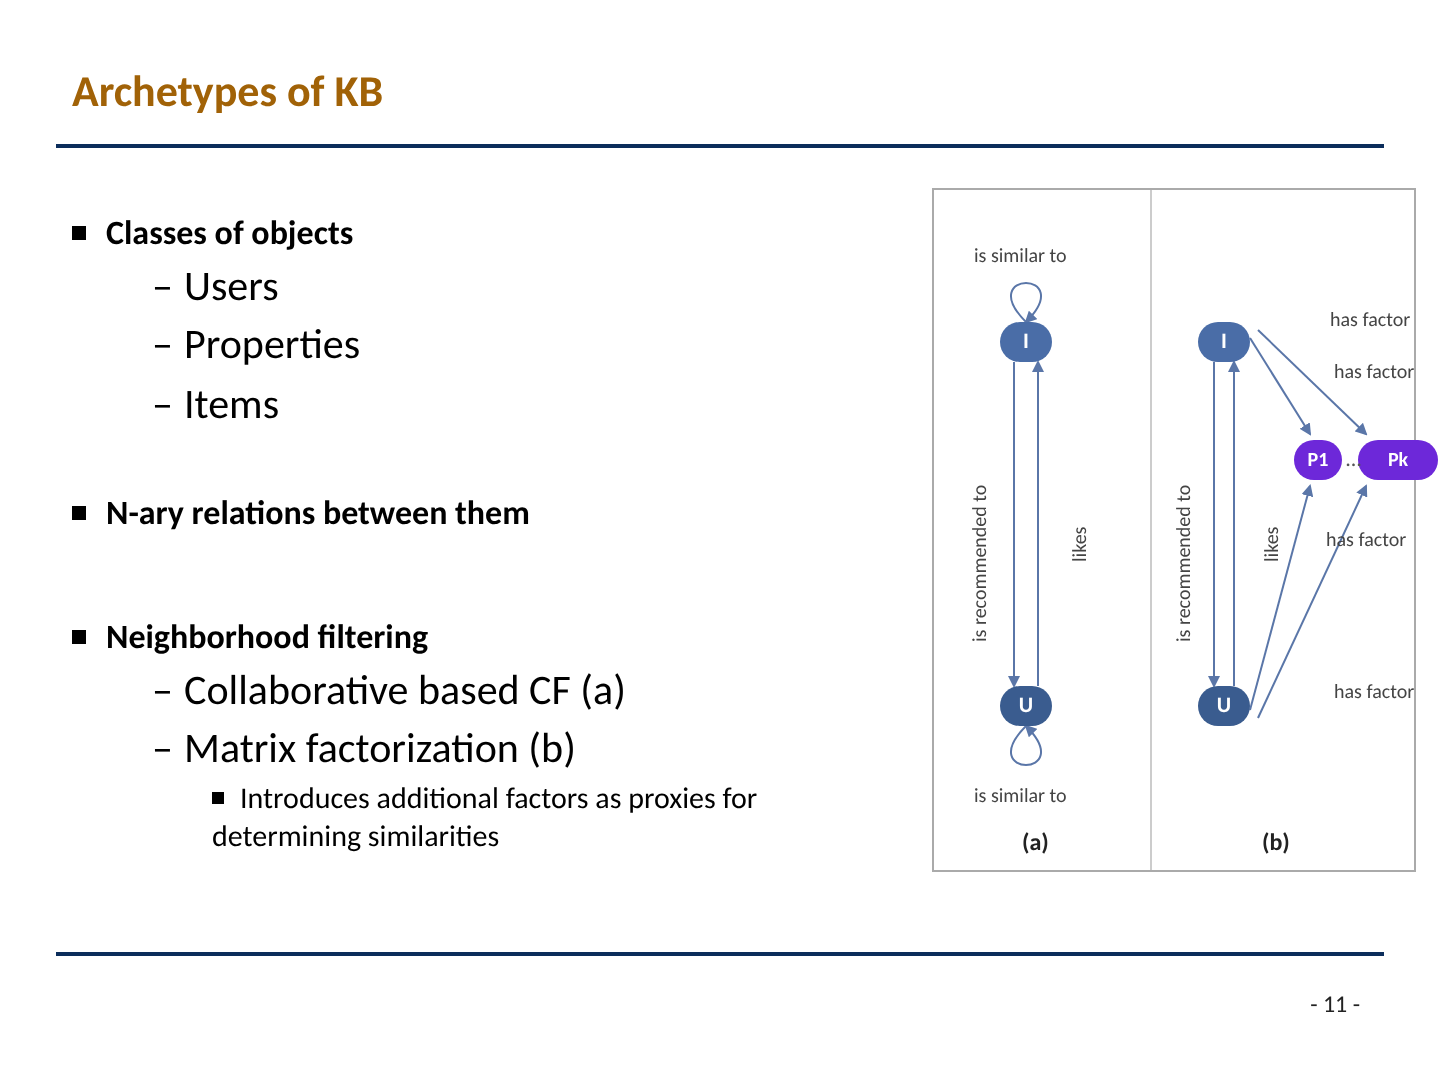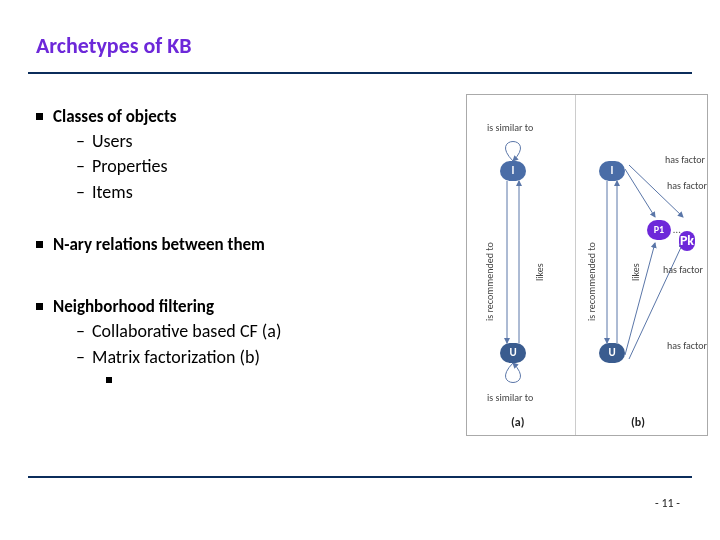--- a/index.html
+++ b/index.html
@@ -1,22 +1,22 @@
 <!DOCTYPE html>
 <html><head>
 <meta charset="utf-8">
 <style>
   html,body{margin:0;padding:0;width:720px;height:540px;background:#fff;font-family:Calibri,Arial,sans-serif;color:#000}
   .slide{position:relative;width:720px;height:540px}
-  .title{position:absolute;left:36px;top:32px;font-size:22px;font-weight:700;color:#6d28d9}
+  .title{position:absolute;left:36px;top:32px;font-size:22px;font-weight:700;color:#a16207}
   .hr1{position:absolute;left:28px;top:72px;width:664px;height:2px;background:#0b2d5b}
   .content{position:absolute;left:36px;top:96px;width:420px;font-size:15px;line-height:1.3}
   .b1{margin:10px 0 2px 0;font-weight:700;font-size:17px}
   .b1 .sq{display:inline-block;width:7px;height:7px;background:#000;margin-right:10px;vertical-align:2px}
-  .b2{margin:0 0 2px 40px;font-size:18px}
+  .b2{margin:0 0 2px 40px;font-size:21px}
   .b2 .dash{display:inline-block;width:10px;margin-right:6px}
   .b3{margin:2px 0 2px 70px;font-size:15px}
   .b3 .sq{display:inline-block;width:6px;height:6px;background:#000;margin-right:8px;vertical-align:2px}
   .gap{height:18px}
   .gap2{height:28px}
   .fig{position:absolute;left:466px;top:94px;width:240px;height:340px;border:1px solid #aaa}
   .fig .divider{position:absolute;left:108px;top:0;width:1px;height:100%;background:#ccc}
   .node{position:absolute;width:26px;height:20px;border-radius:12px;color:#fff;font-size:11px;font-weight:700;text-align:center;line-height:20px}
   .nI{background:#4a6da7}
   .nU{background:#3a5c8f}
@@ -42,21 +42,21 @@
     <div class="b2"><span class="dash">–</span><span>Properties</span></div>
     <div class="b2"><span class="dash">–</span><span>Items</span></div>
 
     <div class="gap"></div>
     <div class="b1"><span class="sq"></span><span>N-ary relations between them</span></div>
 
     <div class="gap2"></div>
     <div class="b1"><span class="sq"></span><span>Neighborhood filtering</span></div>
     <div class="b2"><span class="dash">–</span><span>Collaborative based CF (a)</span></div>
     <div class="b2"><span class="dash">–</span><span>Matrix factorization (b)</span></div>
-    <div class="b3"><span class="sq"></span></div>
+    <div class="b3"><span class="sq"></span><span>Introduces additional factors as proxies for determining similarities</span></div>
   </div>
 
   <div class="fig">
     <div class="divider"></div>
 
     <svg class="arr">
       <defs>
         <marker id="ah" markerWidth="6" markerHeight="6" refX="5" refY="3" orient="auto">
             <path d="M0,0 L6,3 L0,6 Z" fill="#5a76a8"></path>
           </marker>
@@ -71,21 +71,21 @@
       <line x1="162" y1="70" x2="216" y2="122" stroke="#5a76a8" marker-end="url(#ah)"></line>
       <line x1="158" y1="260" x2="188" y2="148" stroke="#5a76a8" marker-end="url(#ah)"></line>
       <line x1="162" y1="264" x2="216" y2="148" stroke="#5a76a8" marker-end="url(#ah)"></line>
     </svg>
 
     <div class="node nI" style="left:33px;top:66px">I</div>
     <div class="node nU" style="left:33px;top:248px">U</div>
     <div class="node nI" style="left:132px;top:66px">I</div>
     <div class="node nU" style="left:132px;top:248px">U</div>
     <div class="node nP" style="left:180px;top:125px;width:24px;font-size:10px">P1</div>
-    <div class="node nP" style="left:212px;top:136px;width:16px;font-size:14px">Pk</div>
+    <div class="node nP" style="left:212px;top:125px;width:40px;font-size:10px">Pk</div>
     <div class="ell" style="left:206px;top:128px">…</div>
 
     <div class="lbl" style="left:20px;top:26px">is similar to</div>
     <div class="lbl" style="left:20px;top:296px">is similar to</div>
     <div class="lbl vlbl" style="left:16px;top:226px">is recommended to</div>
     <div class="lbl vlbl" style="left:66px;top:186px">likes</div>
     <div class="lbl vlbl" style="left:118px;top:226px">is recommended to</div>
     <div class="lbl vlbl" style="left:162px;top:186px">likes</div>
     <div class="lbl" style="left:198px;top:58px">has factor</div>
     <div class="lbl" style="left:200px;top:84px">has factor</div>

